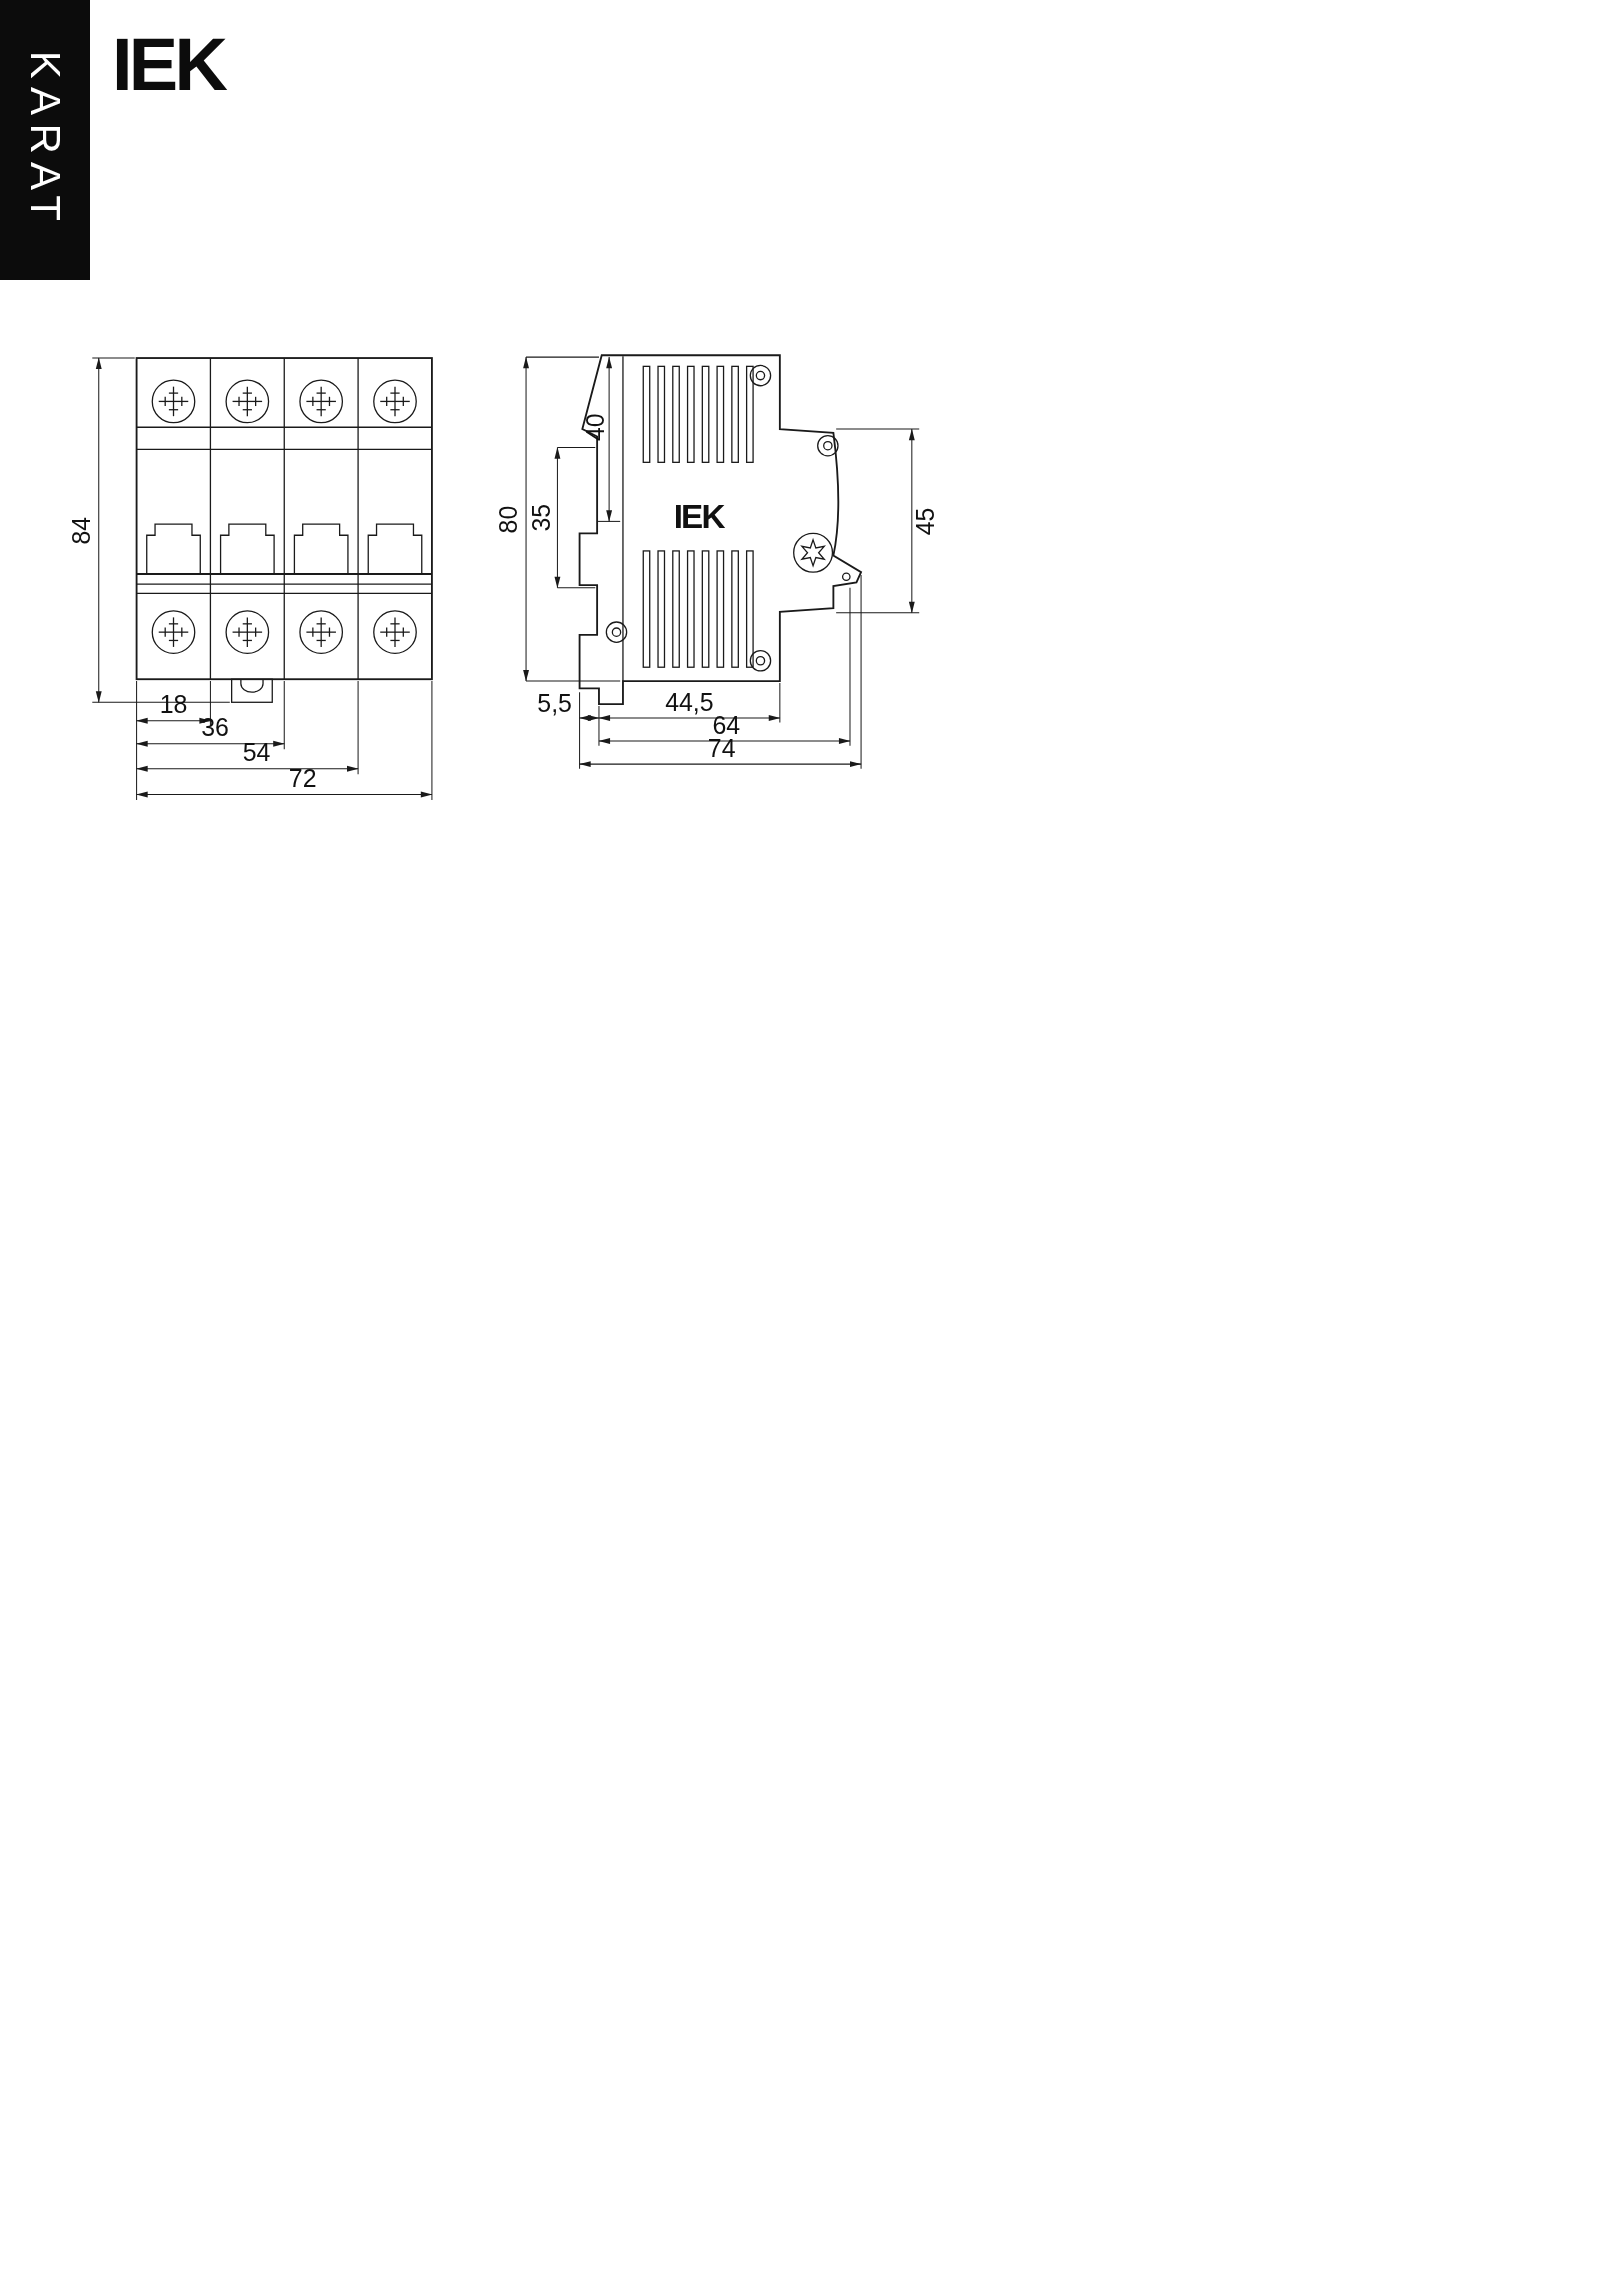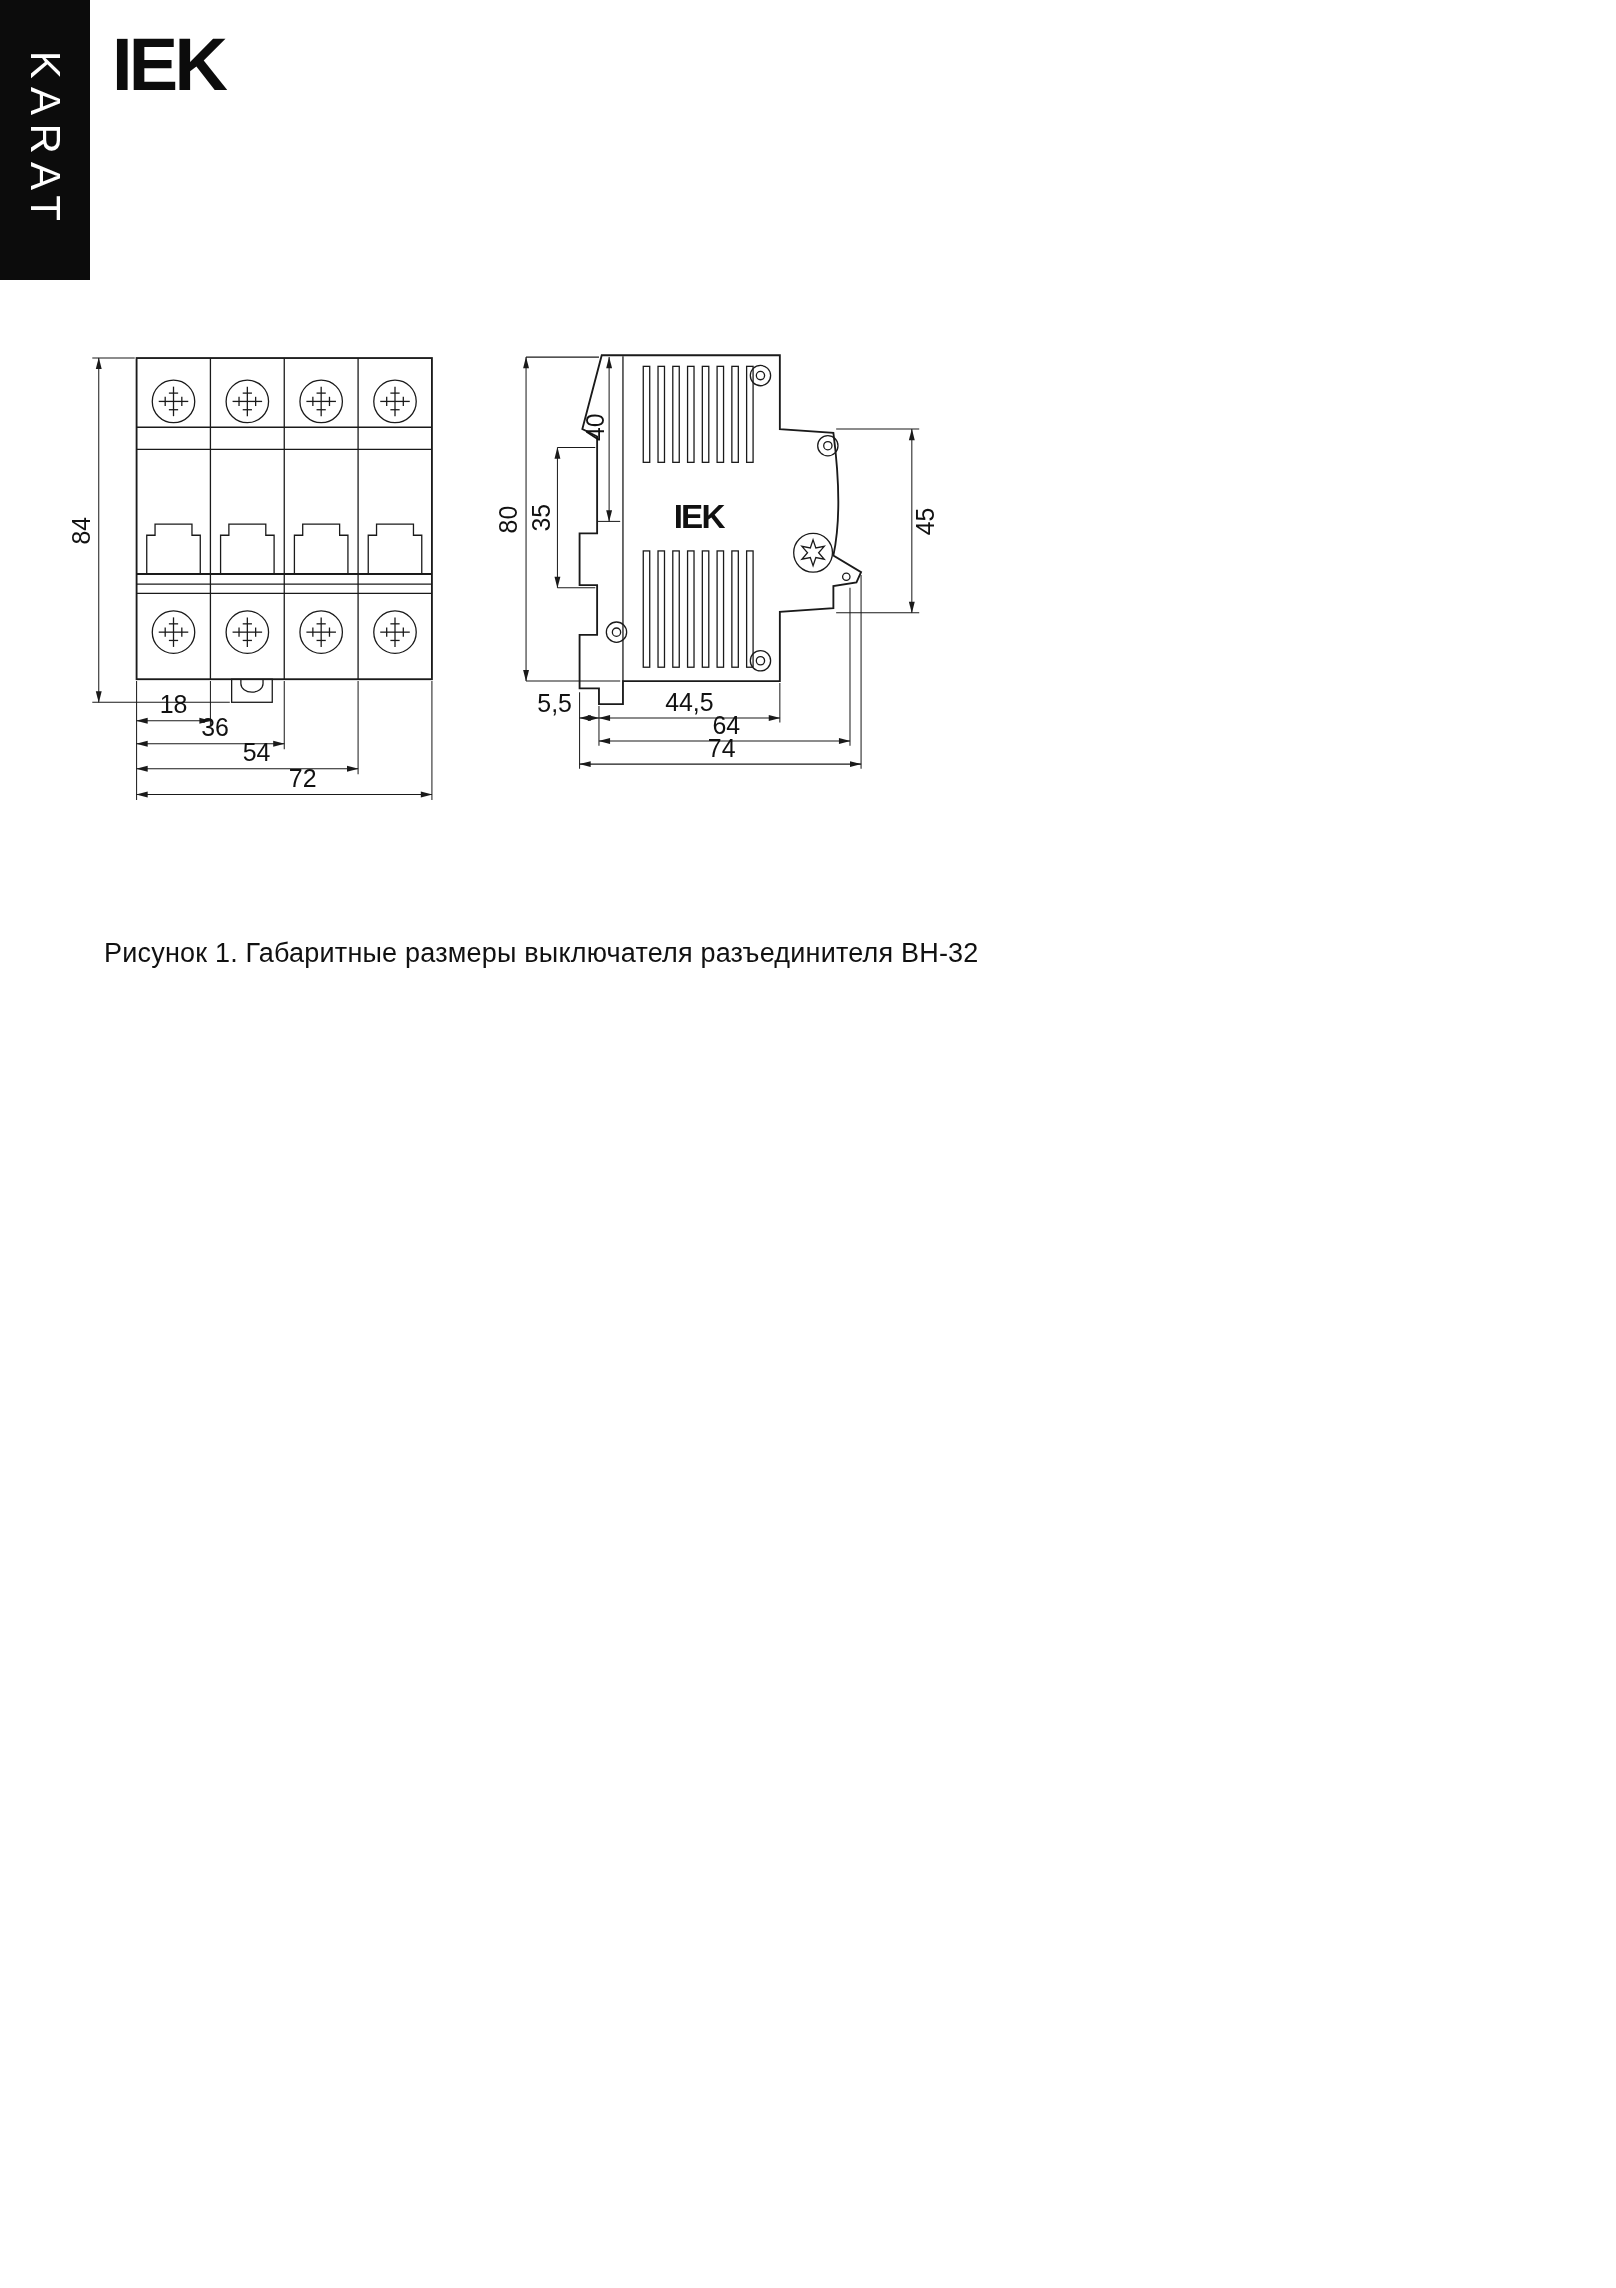--- a/index.html
+++ b/index.html
@@ -203,16 +203,15 @@
 
         <line class="d" x1="649" y1="428" x2="921" y2="428" marker-start="url(#as)" marker-end="url(#ae)"></line>
         <text text-anchor="middle" x="787" y="420">64</text>
 
         <line class="d" x1="628" y1="453" x2="933" y2="453" marker-start="url(#as)" marker-end="url(#ae)"></line>
         <text text-anchor="middle" x="782" y="445">74</text>
       </g>
     </g>
   </svg>
 
-  <div class="caption">Рисунок 1. Габаритные размеры выключателя разъединителя ВН-32</div>
 
 </div>
 
 
 </body></html>

